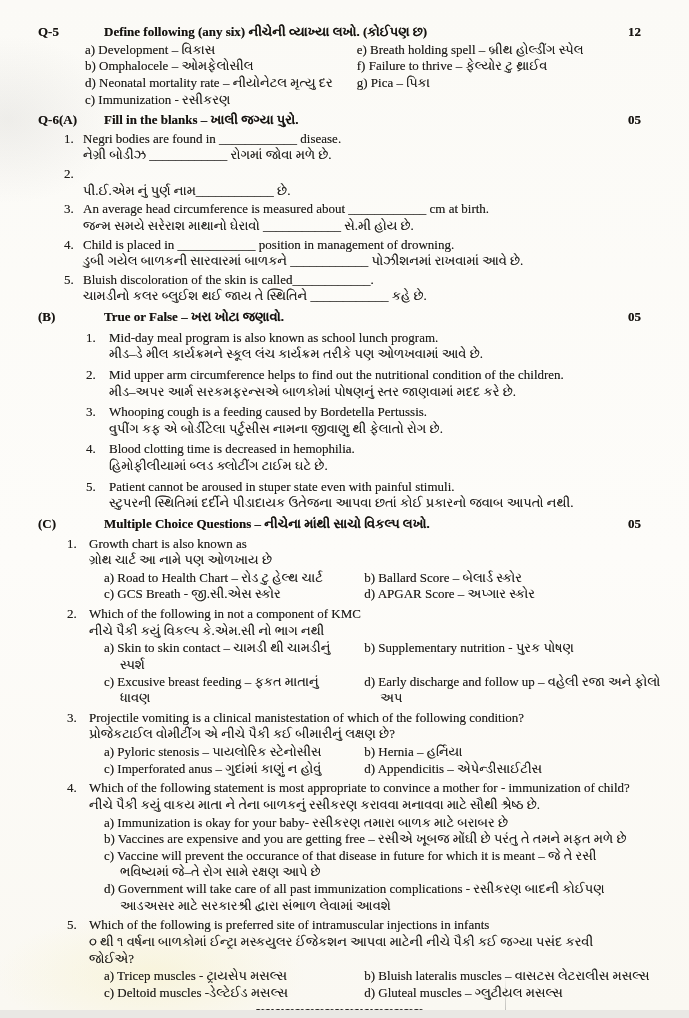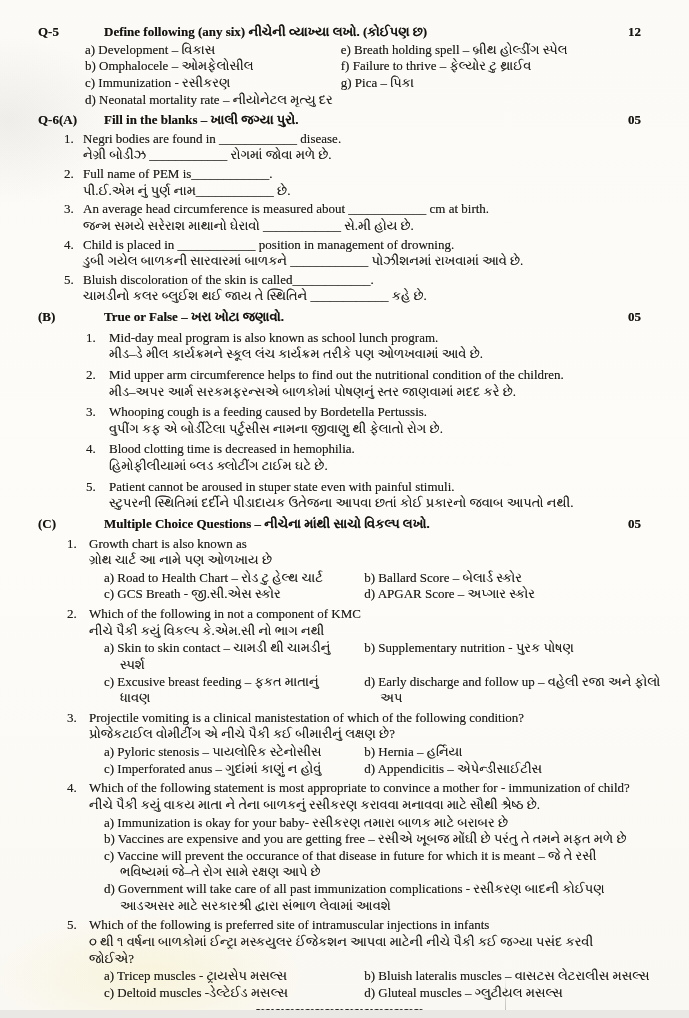--- a/index.html
+++ b/index.html
@@ -29,21 +29,21 @@
   }
   .hdr { display: flex; align-items: baseline; font-weight: bold; color: #161310; }
   .hdr .qlabel { flex: 0 0 66px; }
   .hdr .qtitle { flex: 1 1 auto; padding-right: 8px; }
   .hdr .marks  { flex: 0 0 auto; }
   .sec { margin-bottom: 4px; }
 
   
   .defs { display: flex; margin-left: 47px; margin-top: 1px; }
   .defs .colL { flex: 0 0 46%; }
-  .defs .colR { flex: 1 1 auto; }
+  .defs .colR { flex: 1 1 auto; margin-left: 16px; }
   .def-line { white-space: nowrap; }
 
   
   .item { display: flex; margin-top: 2px; }
   .item .inum { flex: 0 0 19px; }
   .item .itext { flex: 1 1 auto; }
   .fib .item { margin-left: 26px; }
   .tf  .item { margin-left: 48px; margin-top: 4px; }
   .tf  .item .inum { flex-basis: 23px; }
   .gu-line { }
@@ -73,22 +73,22 @@
   <div class="sec">
     <div class="hdr">
       <span class="qlabel">Q-5</span>
       <span class="qtitle">Define following (any six) નીચેની વ્યાખ્યા લખો. (કોઈપણ છ)</span>
       <span class="marks">12</span>
     </div>
     <div class="defs">
       <div class="colL">
         <div class="def-line">a)   Development – વિકાસ</div>
         <div class="def-line">b)   Omphalocele – ઓમફેલોસીલ</div>
+        <div class="def-line">d)   Neonatal mortality rate – નીયોનેટલ મૃત્યુ દર</div>
         <div class="def-line">c)   Immunization - રસીકરણ</div>
-        <div class="def-line">d)   Neonatal mortality rate – નીયોનેટલ મૃત્યુ દર</div>
       </div>
       <div class="colR">
         <div class="def-line">e) Breath holding spell – બ્રીથ હોલ્ડીંગ સ્પેલ</div>
         <div class="def-line">f) Failure to thrive – ફેલ્યોર ટુ થ્રાઈવ</div>
         <div class="def-line">g) Pica – પિકા</div>
       </div>
     </div>
   </div>
 
   <div class="sec fib">
@@ -100,21 +100,21 @@
     <div class="item">
       <span class="inum">1.</span>
       <span class="itext">
         <span class="en-line">Negri bodies are found in ____________ disease.</span><br>
         <span class="gu-line">નેગ્રી બોડીઝ ____________ રોગમાં જોવા મળે છે.</span>
       </span>
     </div>
     <div class="item">
       <span class="inum">2.</span>
       <span class="itext">
-        <span class="en-line">Full name of PEM is____________.</span><br>
+        <br>
         <span class="gu-line">પી.ઈ.એમ નું પુર્ણ નામ____________ છે.</span>
       </span>
     </div>
     <div class="item">
       <span class="inum">3.</span>
       <span class="itext">
         <span class="en-line">An average head circumference is measured about ____________ cm at birth.</span><br>
         <span class="gu-line">જન્મ સમયે સરેરાશ માથાનો ઘેરાવો ____________ સે.મી હોય છે.</span>
       </span>
     </div>

